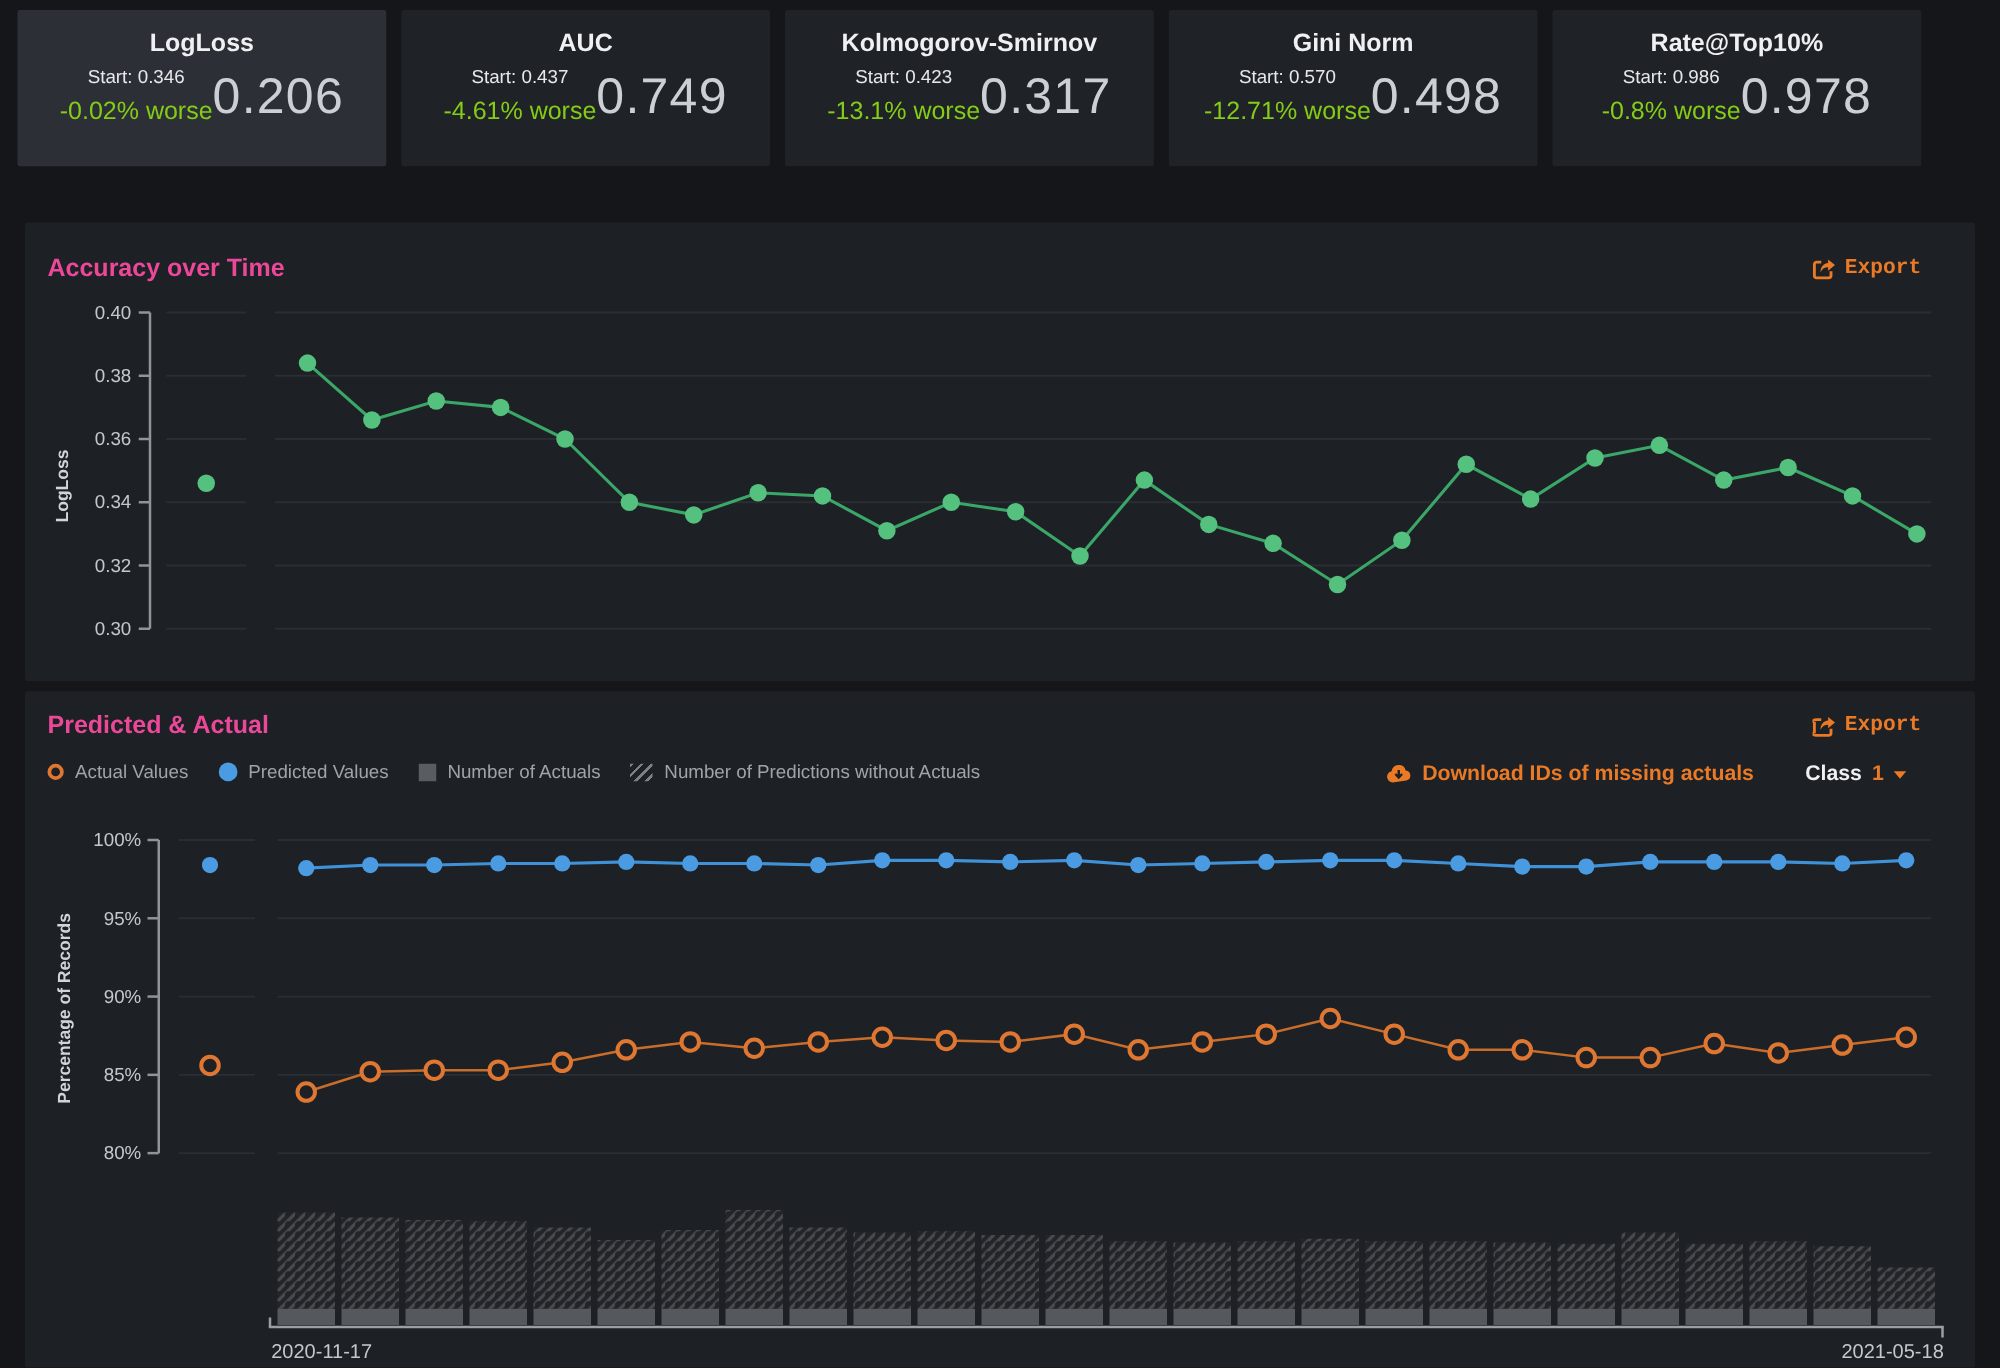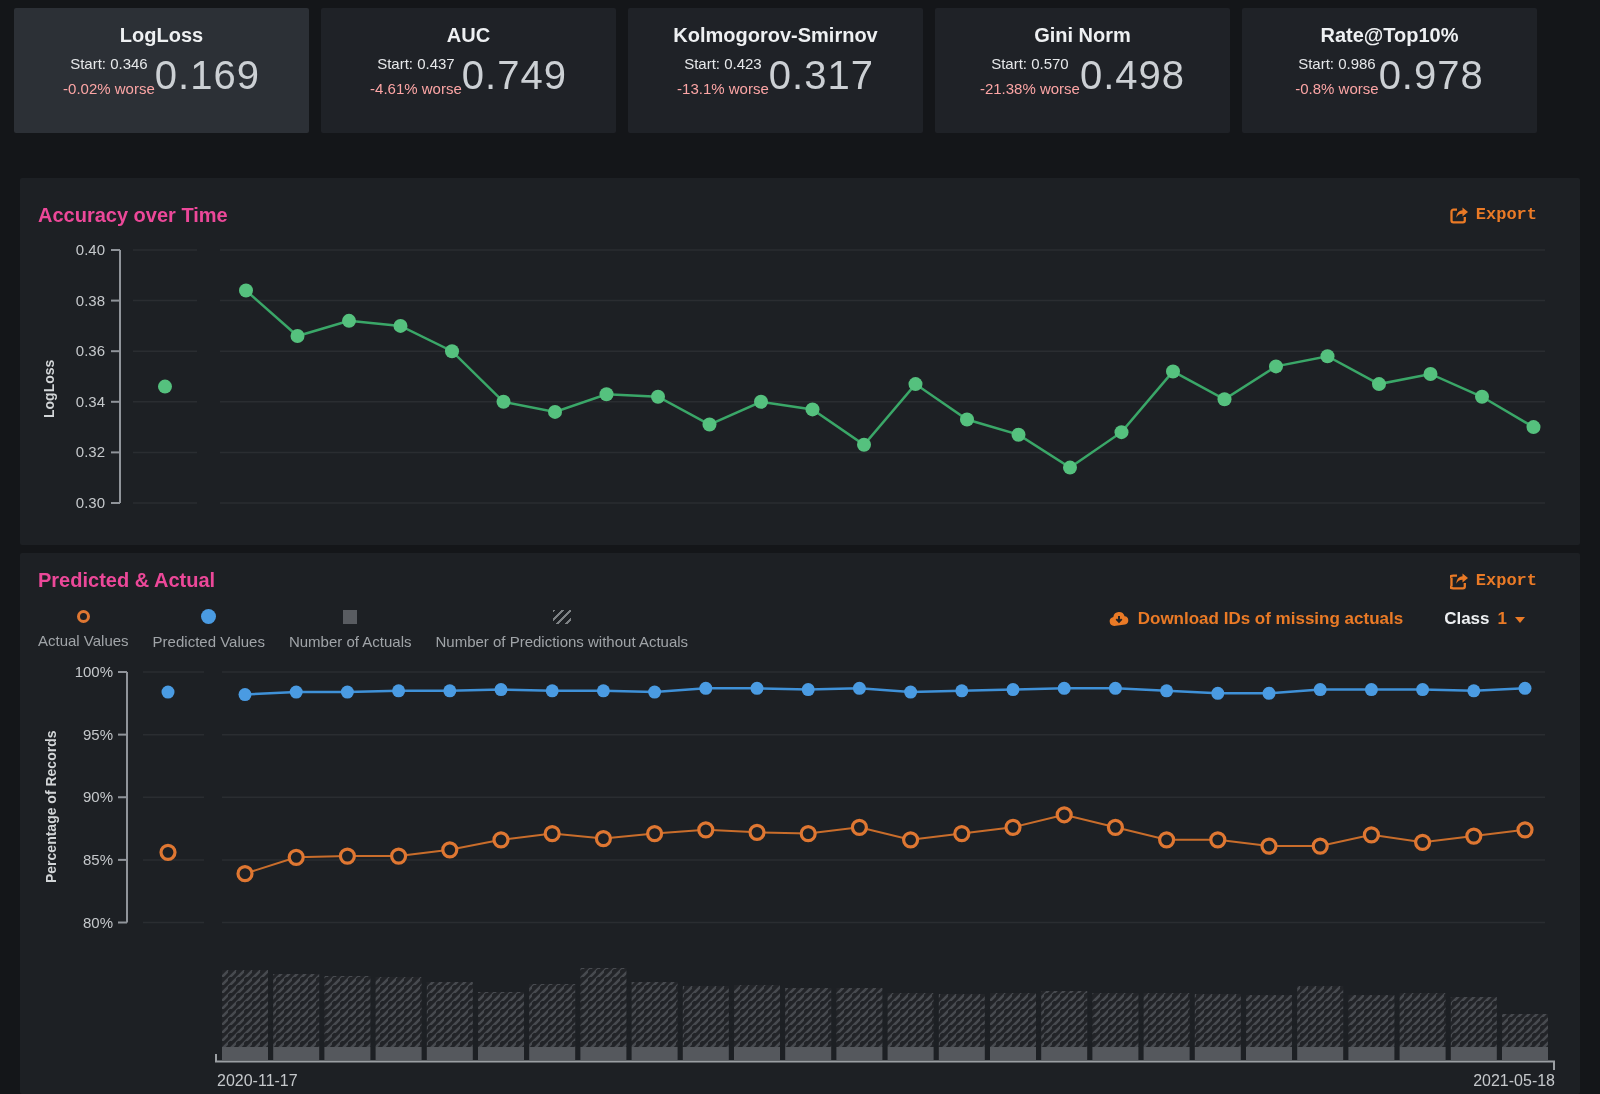--- a/index.html
+++ b/index.html
@@ -8,40 +8,40 @@
 
   
   .cards { position:absolute; top:8px; left:14px; display:flex; gap:12px; }
   .card { width:295px; height:125px; background:#1f2227; border-radius:2px;
           display:flex; flex-direction:column; align-items:center; cursor:pointer; }
   .card.active { background:#2c3036; }
   .card h3 { margin-top:16px; font-size:20px; font-weight:bold; color:#eef0f2; }
   .card .row { display:flex; align-items:center; gap:0; margin-top:6px; }
   .card .col { display:flex; flex-direction:column; align-items:center; }
   .card .start { font-size:15px; color:#e6e8ea; }
-  .card .delta { font-size:15px; color:#fca5a5; margin-top:8px; }
+  .card .delta { font-size:20px; color:#84cc16; margin-top:8px; }
   .card .big { font-size:40px; font-weight:300; color:#ccd0d4; letter-spacing:1px; }
 
   
   .panel { position:absolute; left:20px; width:1560px; background:#1d2024; border-radius:2px; }
   #panel-acc { top:178px; height:367px; }
   #panel-pa  { top:553px; height:541px; }
   .panel h2 { position:absolute; left:18px; font-size:20px; font-weight:bold; color:#ec4899; }
   #panel-acc h2 { top:26px; }
   #panel-pa  h2 { top:16px; }
   .export { position:absolute; right:43px; display:flex; align-items:center; gap:7px;
             background:none; border:none; color:#ea7a26; font-size:17px; font-weight:bold;
             font-family:Liberation Mono, monospace; cursor:pointer; }
   #panel-acc .export { top:27px; }
   #panel-pa  .export { top:18px; }
   .chart-svg { position:absolute; top:0; left:0; }
 
   
   .legend { position:absolute; top:56px; left:18px; display:flex; align-items:center; gap:24px; }
-  .leg-item { display:flex; align-items:center; gap:9px; cursor:pointer;flex-direction:column; }
+  .leg-item { display:flex; align-items:center; gap:9px; cursor:pointer; }
   .leg-item span.txt { font-size:15px; color:#a0a4a8; }
   .ring   { width:13px; height:13px; border-radius:50%; border:3px solid #df7732; }
   .dot    { width:15px; height:15px; border-radius:50%; background:#4a9be2; }
   .square { width:14px; height:14px; background:#595c61; }
   .hatch  { width:18px; height:14px;
             background:repeating-linear-gradient(135deg,#7d8184 0 2px,transparent 2px 6px); }
 
   .pa-controls { position:absolute; top:56px; right:55px; display:flex; align-items:flex-start; gap:22px; }
   .download { display:flex; align-items:center; gap:8px; background:none; border:none;
               color:#ea7a26; font-size:17px; font-weight:bold; cursor:pointer;
@@ -56,21 +56,21 @@
 <body>
 
 <div class="cards">
   <div class="card active">
     <h3>LogLoss</h3>
     <div class="row">
       <div class="col">
         <span class="start">Start: 0.346</span>
         <span class="delta">-0.02% worse</span>
       </div>
-      <span class="big">0.169</span>
+      <span class="big">0.206</span>
     </div>
   </div>
   <div class="card">
     <h3>AUC</h3>
     <div class="row">
       <div class="col">
         <span class="start">Start: 0.437</span>
         <span class="delta">-4.61% worse</span>
       </div>
       <span class="big">0.749</span>
@@ -84,21 +84,21 @@
         <span class="delta">-13.1% worse</span>
       </div>
       <span class="big">0.317</span>
     </div>
   </div>
   <div class="card">
     <h3>Gini Norm</h3>
     <div class="row">
       <div class="col">
         <span class="start">Start: 0.570</span>
-        <span class="delta">-21.38% worse</span>
+        <span class="delta">-12.71% worse</span>
       </div>
       <span class="big">0.498</span>
     </div>
   </div>
   <div class="card">
     <h3>Rate@Top10%</h3>
     <div class="row">
       <div class="col">
         <span class="start">Start: 0.986</span>
         <span class="delta">-0.8% worse</span>

